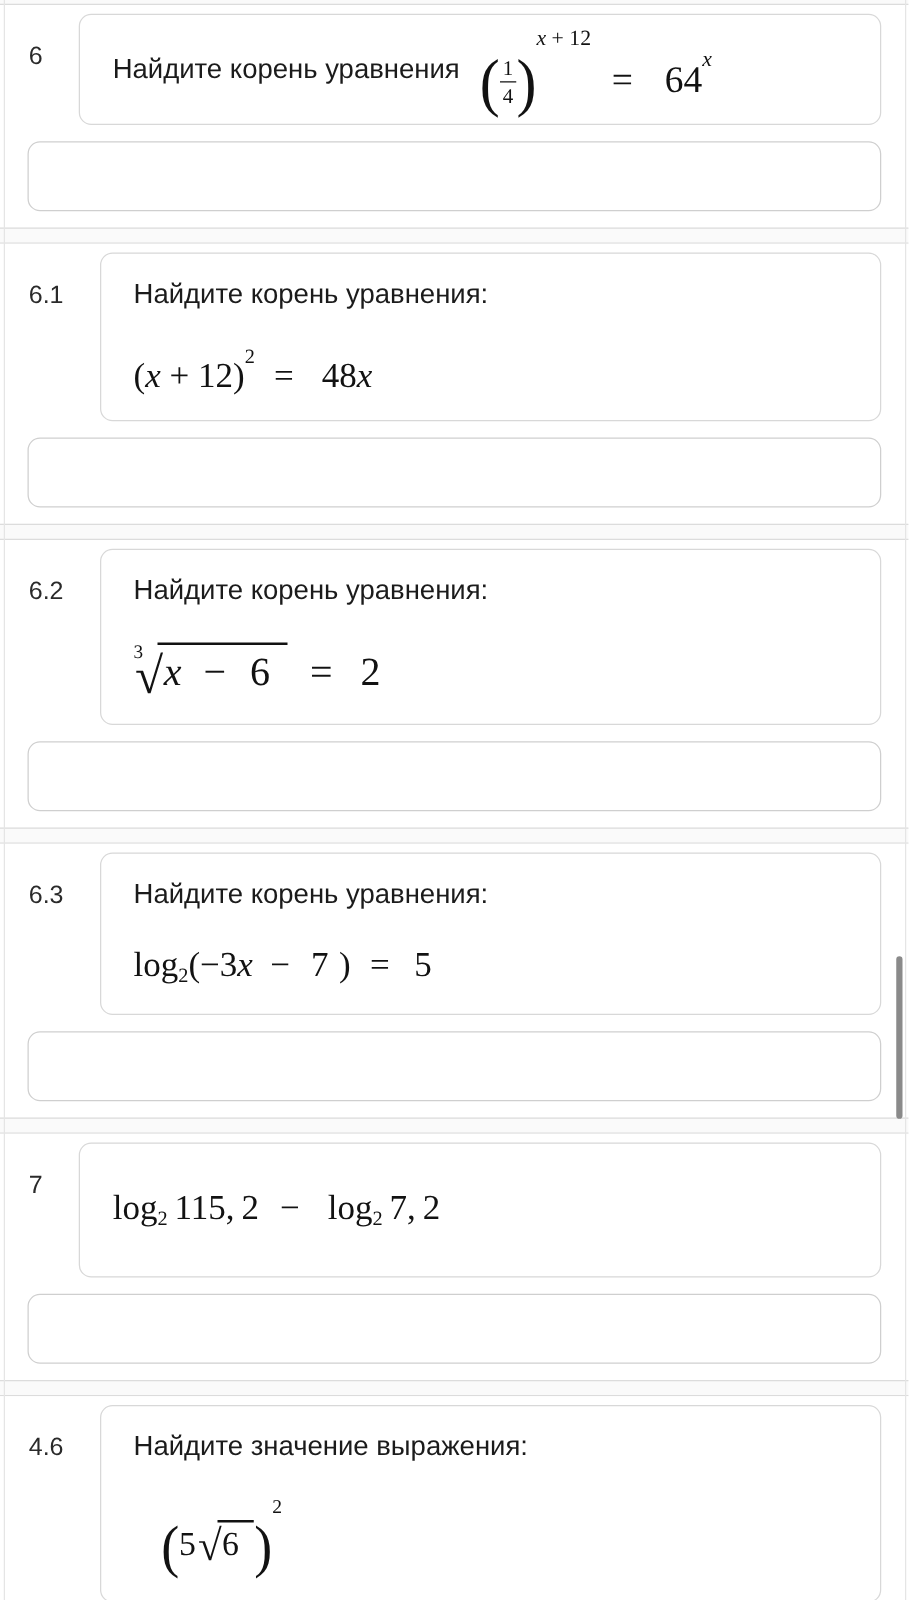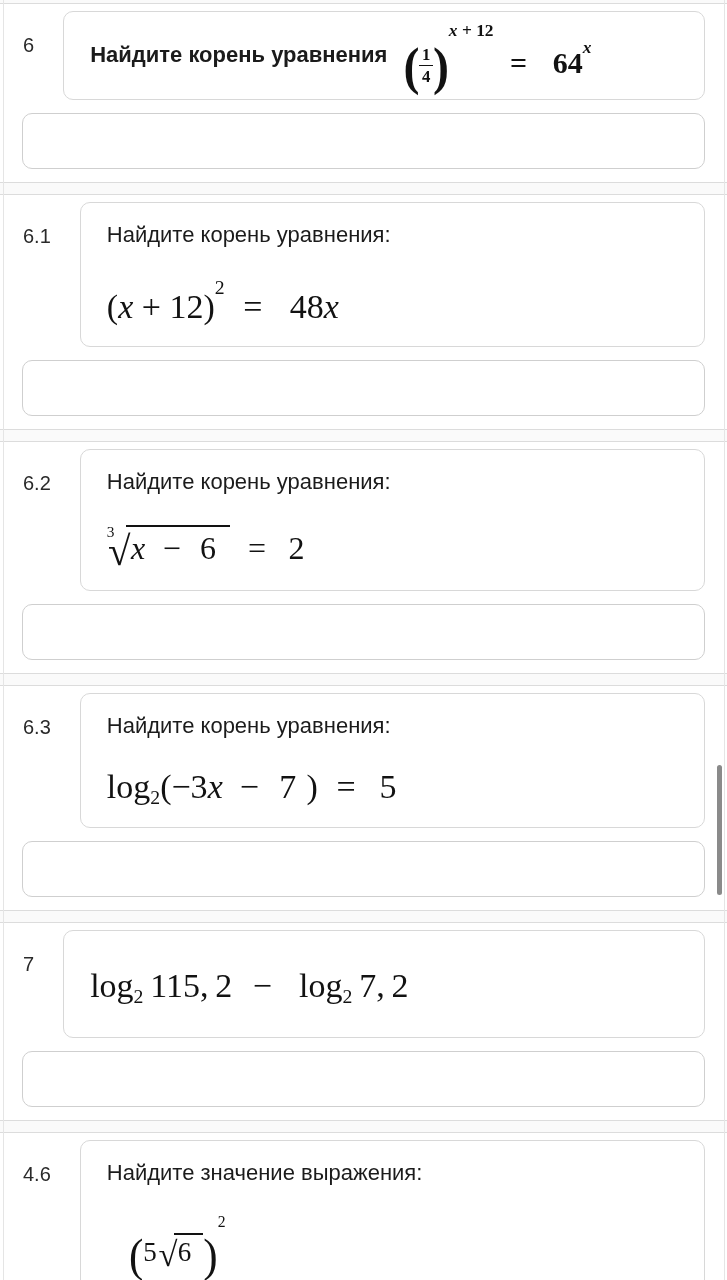--- a/index.html
+++ b/index.html
@@ -36,21 +36,21 @@
 
   .q-formula { font-family:"Liberation Serif","DejaVu Serif",serif; color:var(--formula-text,#121212);
                line-height:1.25; margin-top:26px; white-space:nowrap; }
 
   .layout-inline { display:flex; align-items:center; min-height:88px; padding-top:8px; padding-bottom:8px; }
   .layout-inline .q-formula { margin-top:0; margin-left:16px; }
   .layout-stacked-tight .q-formula { margin-top:16px; }
 
   .fs-30 .q-formula { font-size:30px; }
   .fs-32 .q-formula { font-size:32px; }
-  .fs-34 .q-formula { font-size:34px; }
+  .fs-34 .q-formula { font-size:28px; }
   .fs-27 .q-formula { font-size:27px; margin-left:14px; }
 
   .answer-box { margin:13px 22px 0 22px; height:56px; background:#fff;
                 border:1px solid var(--answer-border,#cfcfcf); border-radius:10px; }
 
   
   .f-i   { font-style:italic; }
   .f-sp  { display:inline-block; }
   .f-sup { font-size:0.58em; vertical-align:1.2em; }
   .f-bigp + .f-sup { vertical-align:2.15em; }
@@ -76,21 +76,21 @@
 </style>
 </head>
 <body>
 
 <div class="page">
   <div class="divider divider-top"></div>
   <div id="questions-container">
   <section class="question-section">
     <div class="q-row">
       <div class="q-number">6</div>
-      <div class="q-card layout-inline fs-30" style="min-height: 88px; font-weight: bold;">
+      <div class="q-card layout-inline fs-30" style="min-height: 88px;">
         <div class="q-prompt">Найдите корень уравнения</div>
         <div class="q-formula" aria-label="(1/4)^(x+12) = 64^x"><span class="f-bigp">(</span><span class="f-frac">
                 <span class="f-num"><span class="f-t">1</span></span>
                 <span class="f-bar"></span>
                 <span class="f-den"><span class="f-t">4</span></span>
               </span><span class="f-bigp">)</span><span class="f-sup"><span class="f-i">x</span><span class="f-t">&nbsp;+&nbsp;12</span></span><span class="f-sp" style="width: 0.55em;"></span><span class="f-t">=</span><span class="f-sp" style="width: 0.85em;"></span><span class="f-t">64</span><span class="f-sup"><span class="f-i">x</span></span></div>
       </div>
     </div>
     <div class="answer-box" role="textbox" aria-label="answer field"></div>
   </section>

